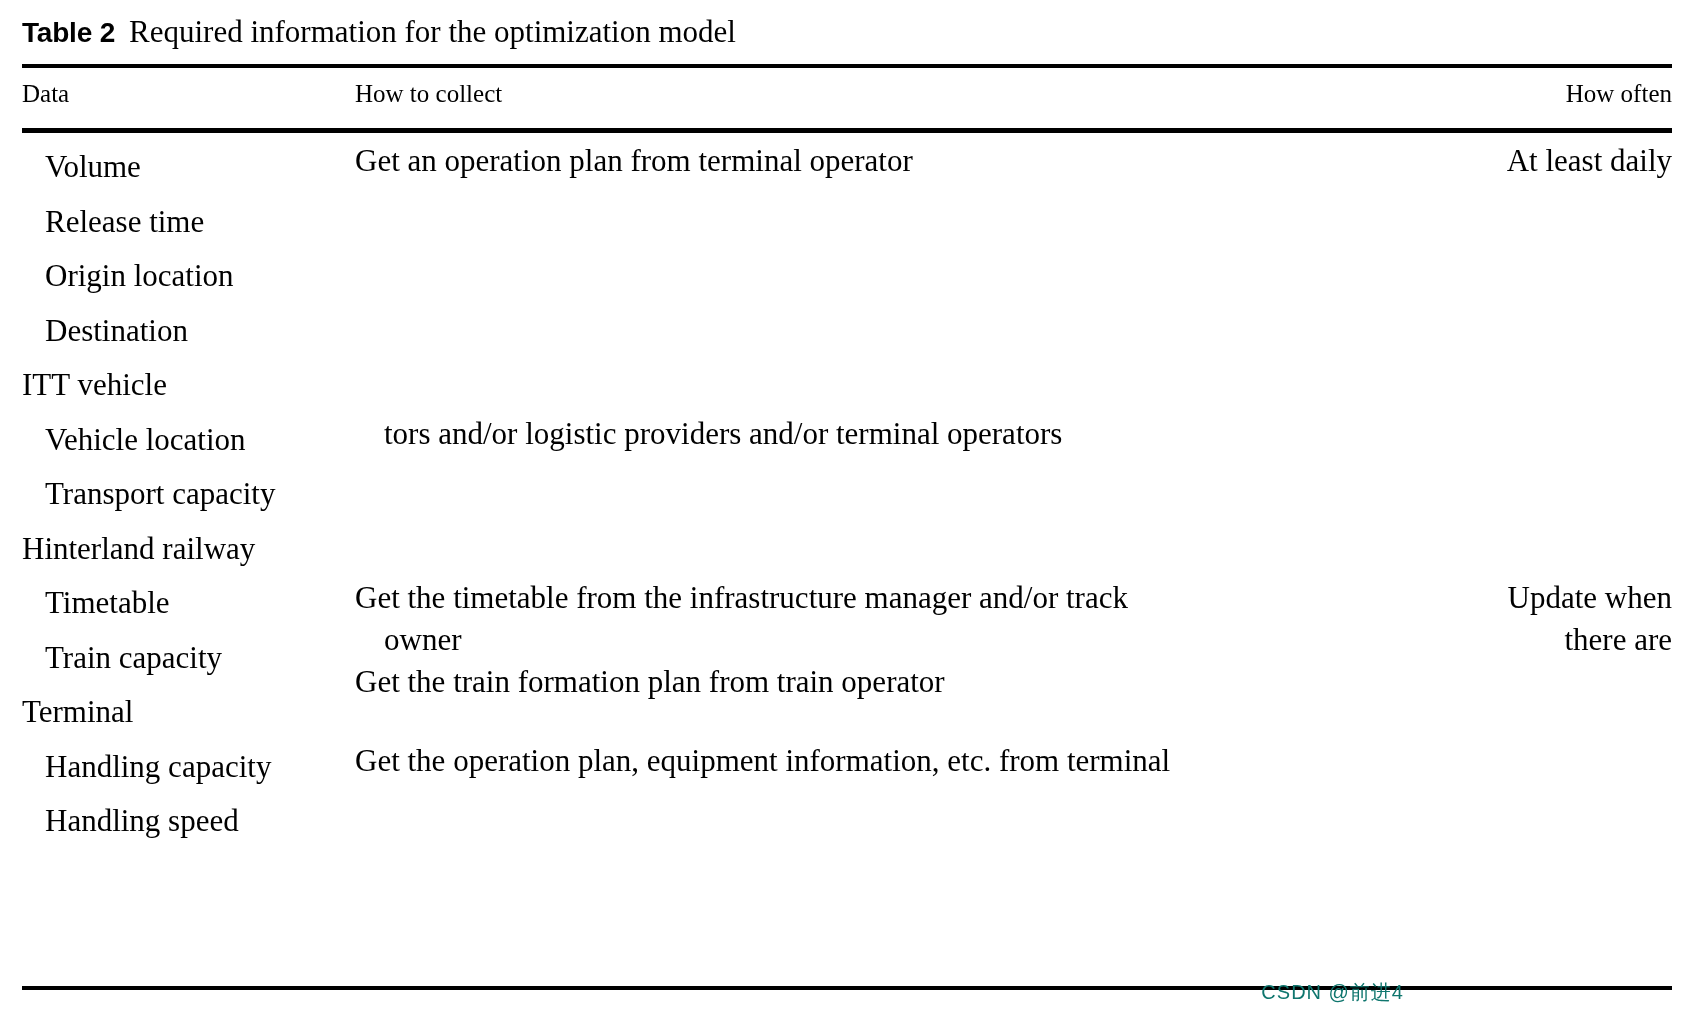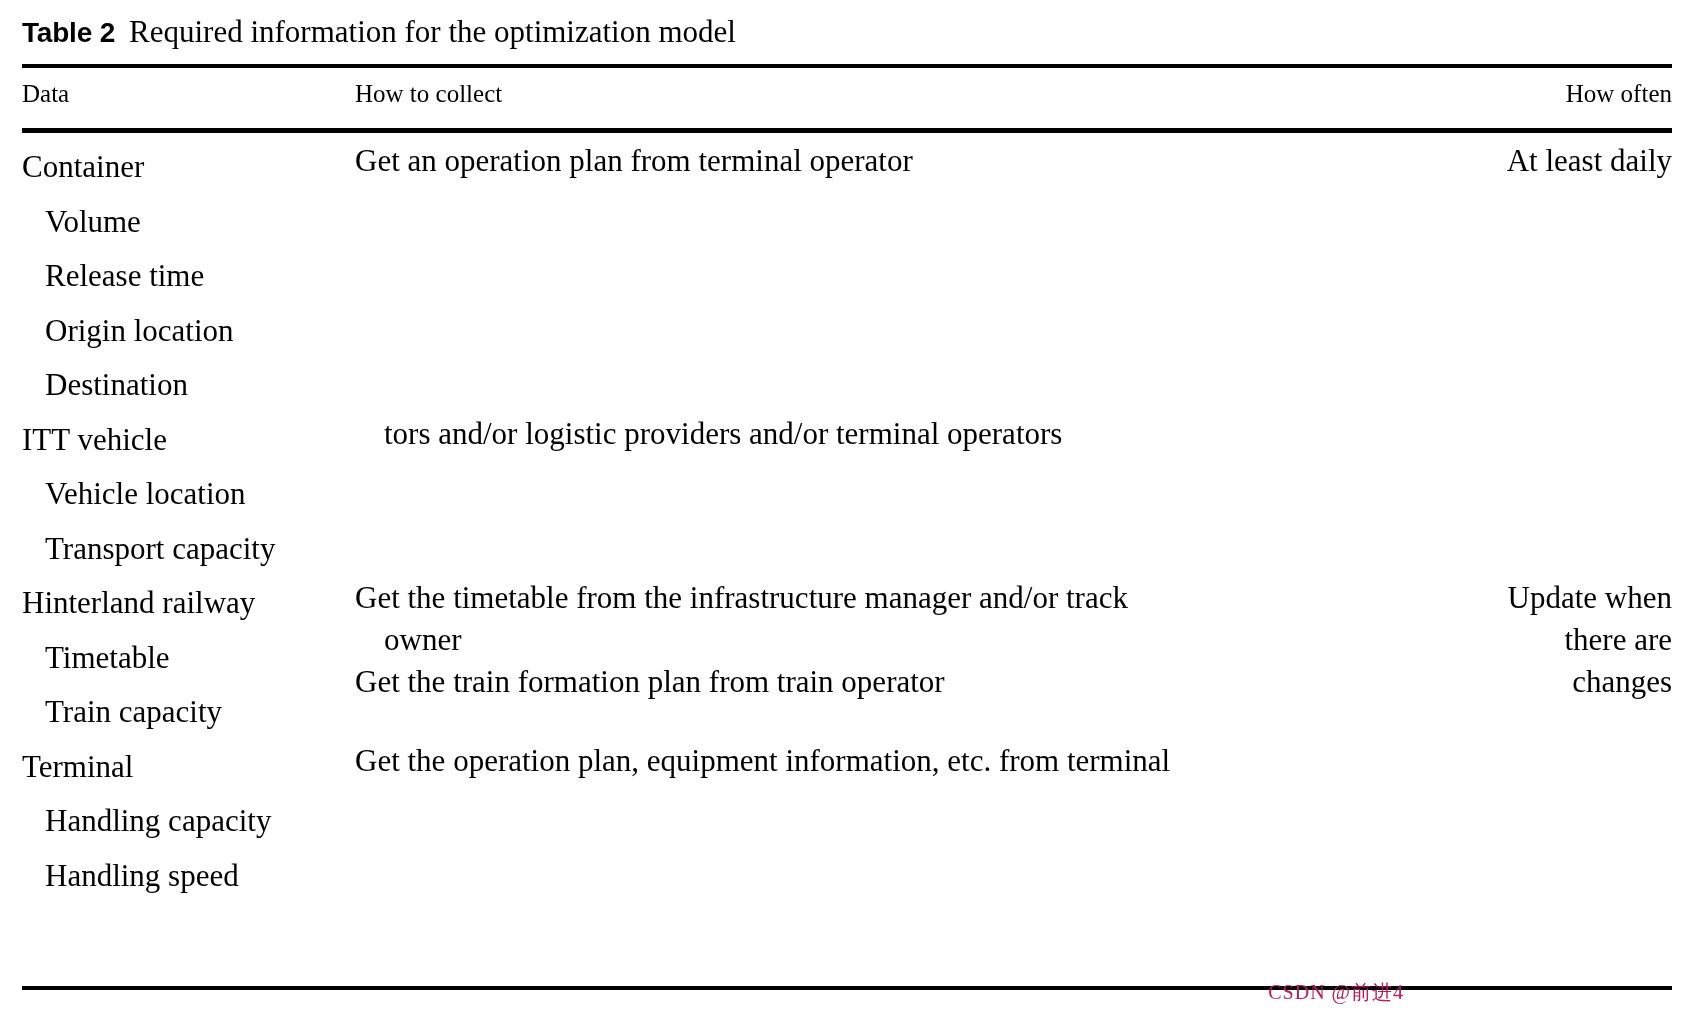--- a/index.html
+++ b/index.html
@@ -125,24 +125,24 @@
     right: 0;
     width: 342px;
     text-align: right;
   }
 
   
   .watermark {
     position: absolute;
     right: 8px;
     bottom: 13px;
-    font-family: Liberation Serif, serif;
+    font-family: Liberation Sans, sans-serif;
     font-size: 20px;
     line-height: 24px;
-    color: #be185d;
+    color: #0f766e;
     letter-spacing: 1px;
     white-space: nowrap;
   }
 </style>
 </head>
 <body>
 
 <div class="page">
 
   <div class="caption">
@@ -155,21 +155,20 @@
 
   <div class="header-band">
     <div class="hdr-cell hdr-data">Data</div>
     <div class="hdr-cell hdr-how">How to collect</div>
     <div class="hdr-cell hdr-often">How often</div>
   </div>
 
   <div class="body-area">
 
     <div class="col-data">
-      <div class="dline">Container</div>
       <div class="dline sub">Volume</div>
       <div class="dline sub">Release time</div>
       <div class="dline sub">Origin location</div>
       <div class="dline sub">Destination</div>
       <div class="dline">ITT vehicle</div>
       <div class="dline sub">Vehicle location</div>
       <div class="dline sub">Transport capacity</div>
       <div class="dline">Hinterland railway</div>
       <div class="dline sub">Timetable</div>
       <div class="dline sub">Train capacity</div>
@@ -205,21 +204,20 @@
 
     <div class="col-often">
 
       <div class="oblock" style="top:0px;">
         <div>At least daily</div>
       </div>
 
       <div class="oblock" style="top:437px;">
         <div>Update when</div>
         <div>there are</div>
-        <div>changes</div>
       </div>
 
     </div>
 
   </div>
 
   <div class="watermark">CSDN @前进4</div>
 
 </div>
 

